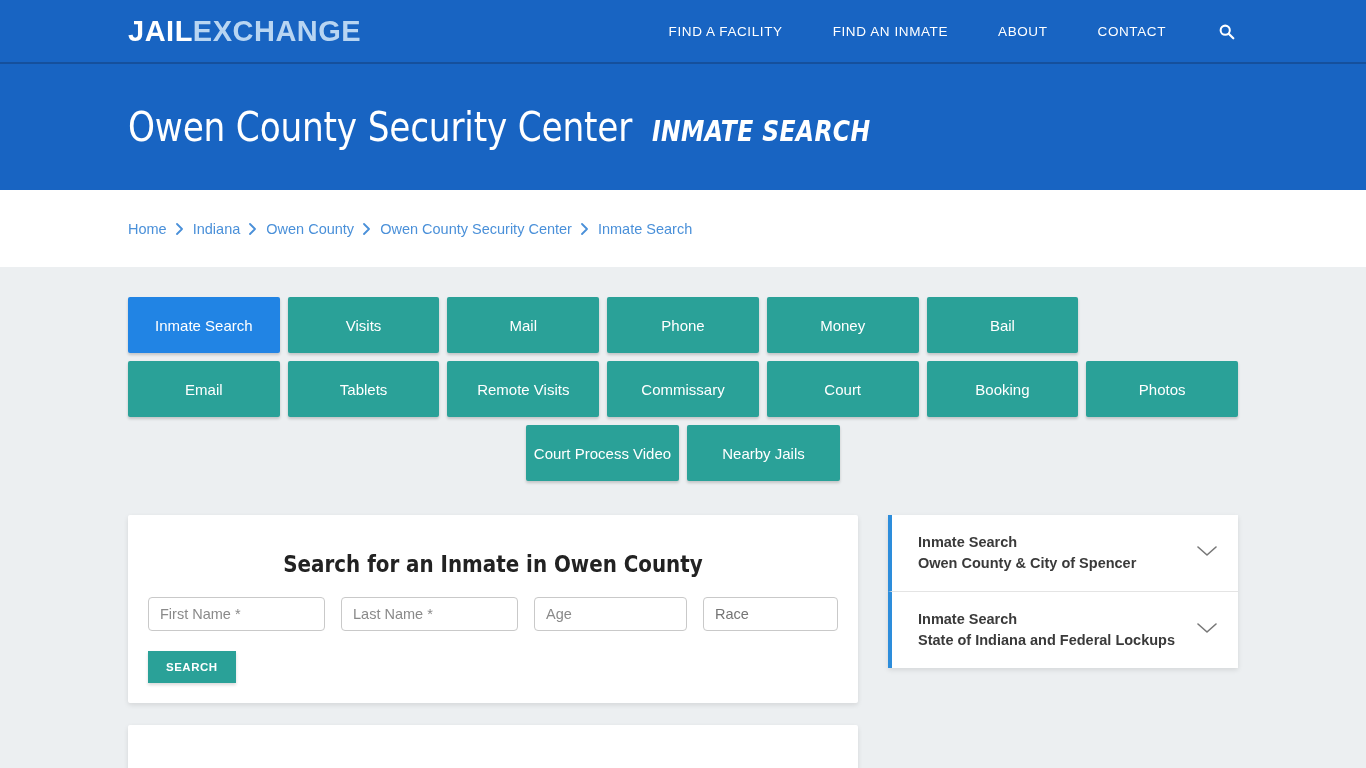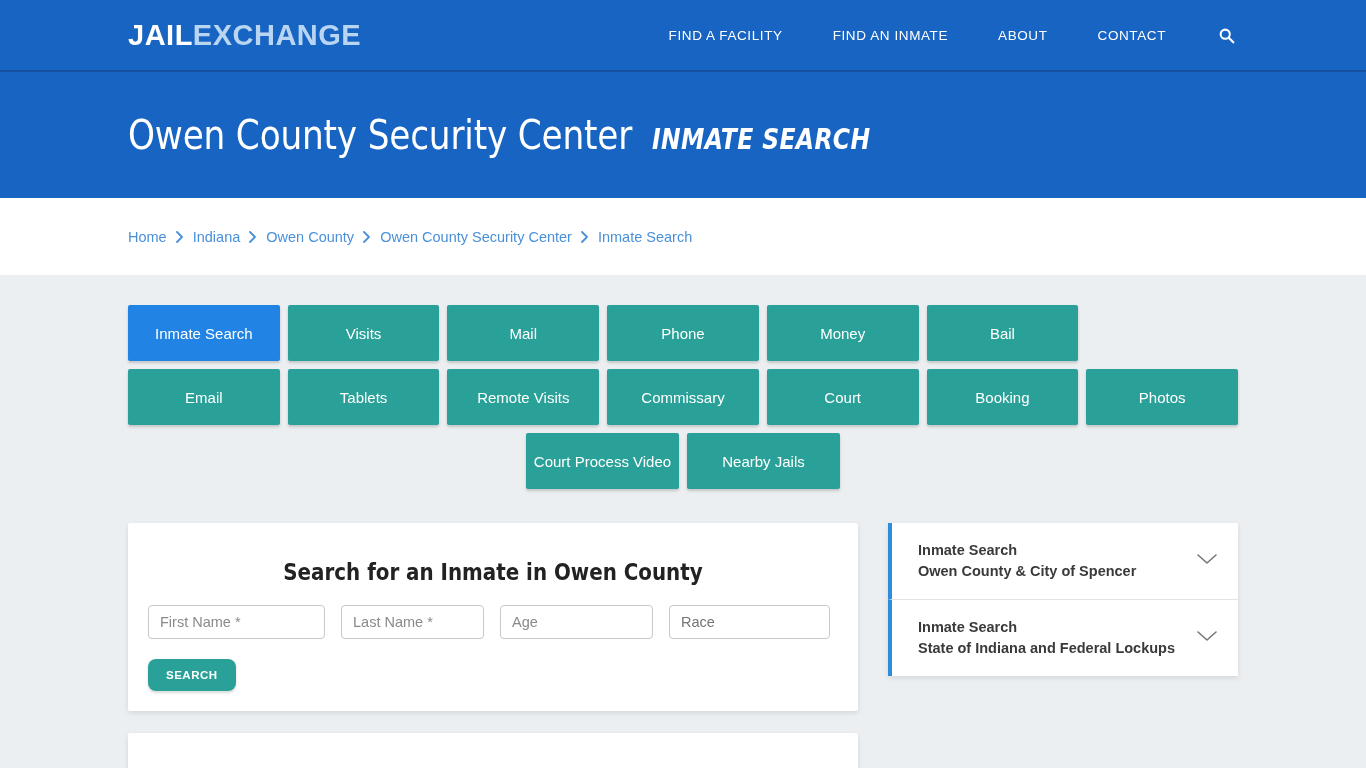--- a/index.html
+++ b/index.html
@@ -10,21 +10,21 @@
     width: 1366px;
     height: 768px;
     overflow: hidden;
     background: #eceff1;
     font-family: "Liberation Sans", sans-serif;
   }
 
   
   .topnav {
     position: relative;
-    height: 72px;
+    height: 64px;
     background: #1864c2;
     display: flex;
     align-items: center;
     border-bottom: 2px solid #15509c;
   }
   .logo {
     margin-left: 128px;
     font-size: 29px;
     font-weight: bold;
     letter-spacing: 0.5px;
@@ -200,38 +200,38 @@
     border-radius: 4px;
     padding: 0 11px;
     font-size: 14.5px;
     color: #757575;
     background: #ffffff;
     font-family: "Liberation Sans", sans-serif;
     outline: none;
   }
   .fields input::placeholder { color: #8a8a8a; }
   .f-first { width: 177px; }
-  .f-last  { width: 143px; }
+  .f-last  { width: 177px; }
   .f-age   { width: 153px; }
   .f-race  { width: 161px; appearance: none; -webkit-appearance: none;
              background-image: linear-gradient(45deg, transparent 50%, #555 50%),
                                linear-gradient(135deg, #555 50%, transparent 50%);
              background-position: calc(100% - 19px) 15px, calc(100% - 13px) 15px;
              background-size: 6px 6px, 6px 6px;
              background-repeat: no-repeat; }
   .searchbtn {
     background: #2aa198;
     color: #ffffff;
     border: none;
     height: 32px;
     padding: 0 18px;
     font-size: 11.5px;
     font-weight: bold;
     letter-spacing: 0.5px;
-    border-radius: 8px;
+    border-radius: 0;
     cursor: pointer;
     box-shadow: 0 2px 3px rgba(0,0,0,0.15);
     font-family: "Liberation Sans", sans-serif;
   }
   .card2 {
     margin-top: 22px;
     height: 60px;
   }
 
   

